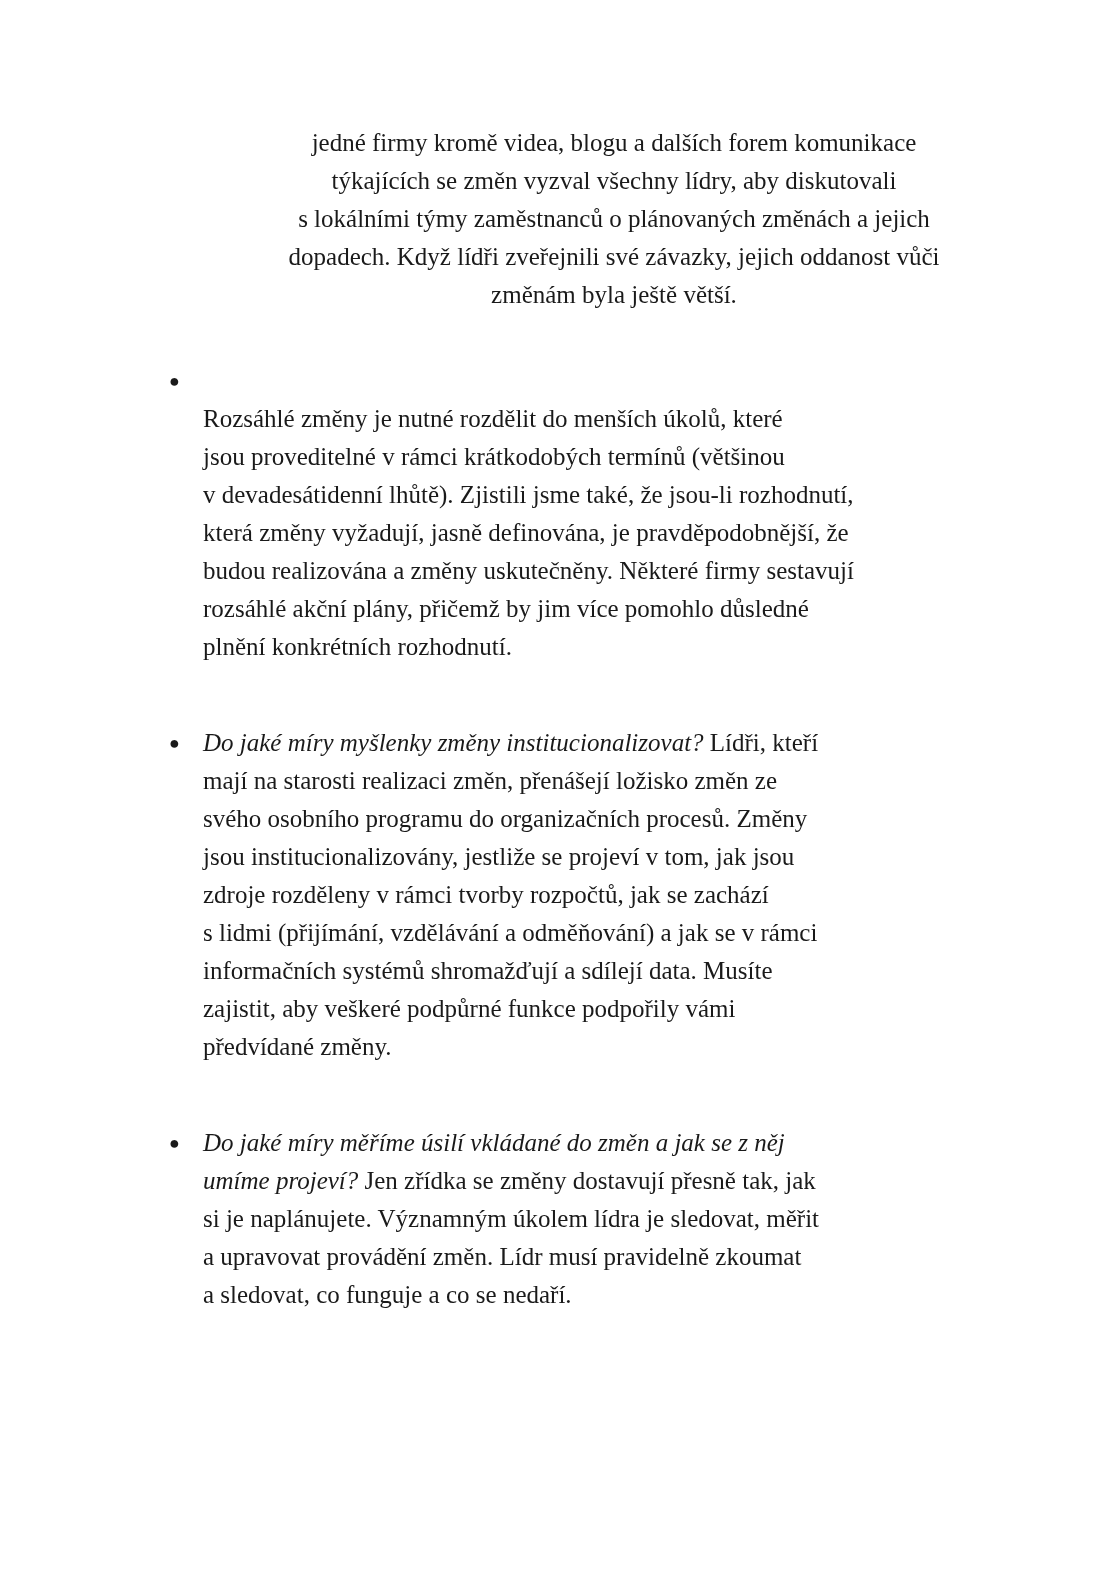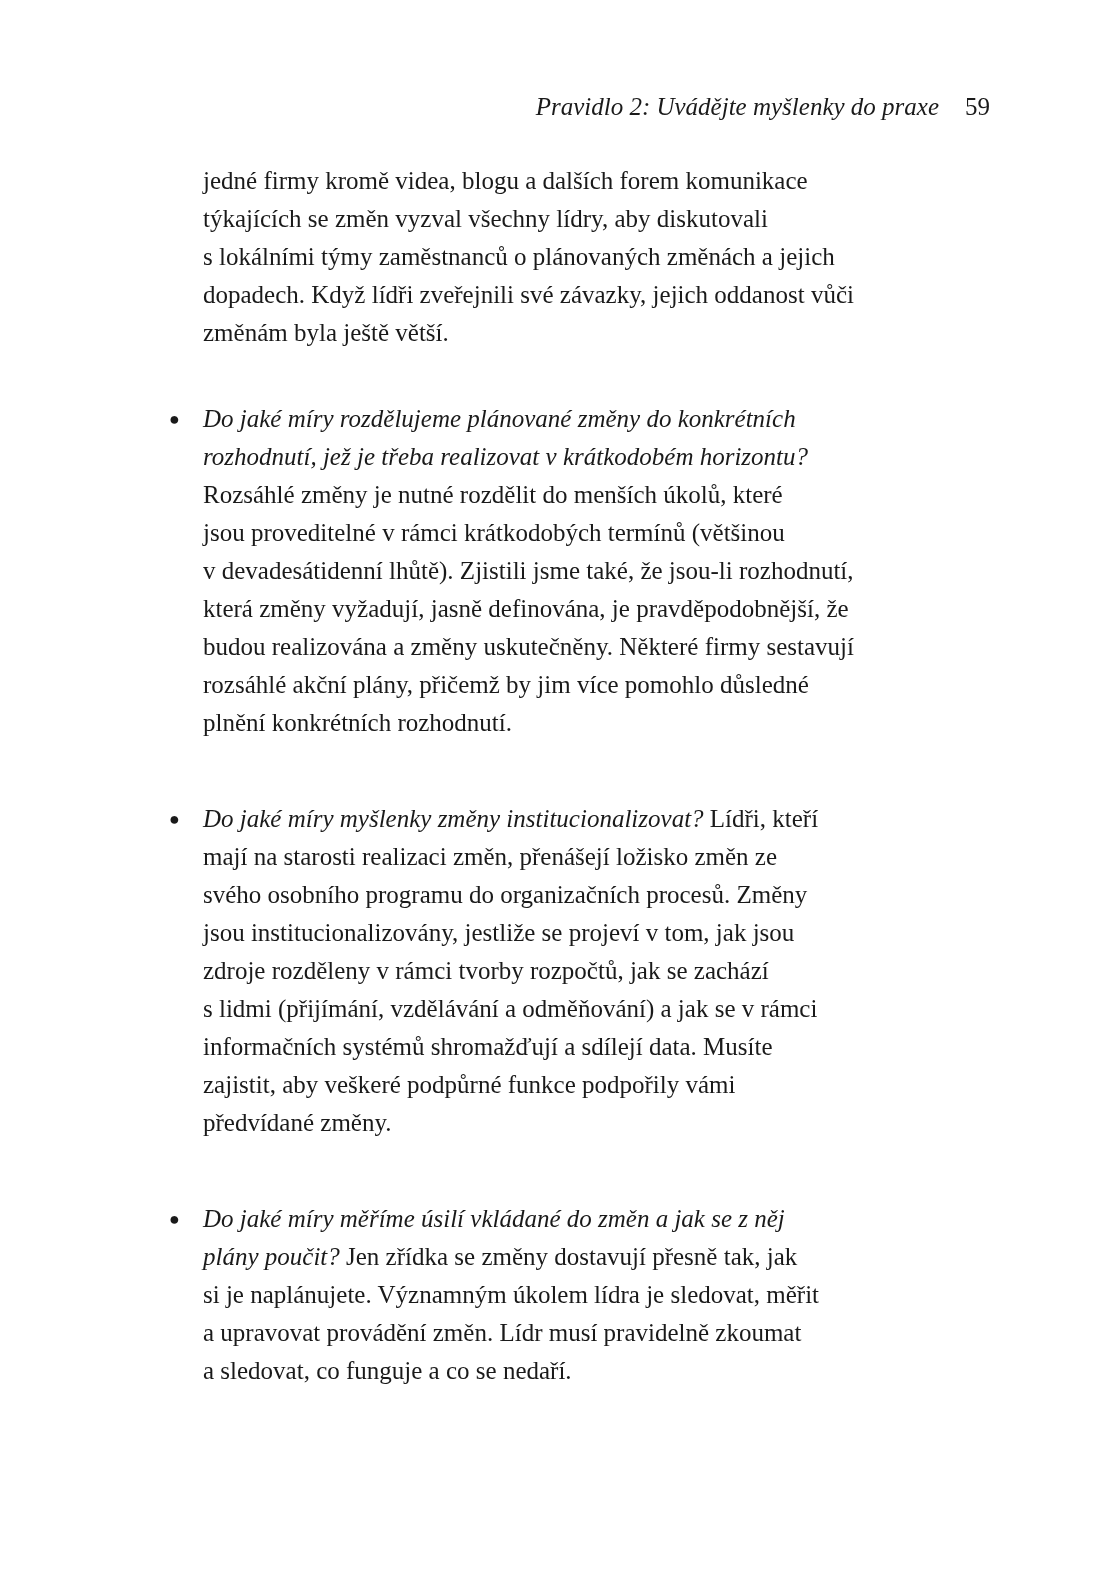--- a/index.html
+++ b/index.html
@@ -29,20 +29,21 @@
   .running-header .header-title {
     font-style: italic;
   }
   .running-header .page-number {
     font-style: normal;
     margin-left: 26px;
   }
   p.intro {
     margin: 36px 0 0 0;
     white-space: pre-line;
+    text-align: center;
   }
   ul.bullets {
     list-style: none;
     margin: 48px 0 0 0;
     padding: 0;
   }
   ul.bullets li {
     position: relative;
     margin: 58px 0 0 0;
   }
@@ -64,47 +65,45 @@
   .answer {
     font-style: normal;
     white-space: pre-line;
   }
 </style>
 </head>
 <body>
 
 <div class="page">
 
-  <div class="running-header"><span class="header-title">Pravidlo 2: Uvádějte myšlenky do praxe</span><span class="page-number">59</span></div>
 
   <p class="intro">jedné firmy kromě videa, blogu a dalších forem komunikace
 týkajících se změn vyzval všechny lídry, aby diskutovali
 s lokálními týmy zaměstnanců o plánovaných změnách a jejich
 dopadech. Když lídři zveřejnili své závazky, jejich oddanost vůči
 změnám byla ještě větší.</p>
 
   <ul class="bullets">
-    <li><span class="bullet-marker">●</span><span class="question">Do jaké míry rozdělujeme plánované změny do konkrétních
-rozhodnutí, jež je třeba realizovat v krátkodobém horizontu?</span><span class="answer">
+    <li><span class="bullet-marker">●</span><span class="answer">
 Rozsáhlé změny je nutné rozdělit do menších úkolů, které
 jsou proveditelné v rámci krátkodobých termínů (většinou
 v devadesátidenní lhůtě). Zjistili jsme také, že jsou-li rozhodnutí,
 která změny vyžadují, jasně definována, je pravděpodobnější, že
 budou realizována a změny uskutečněny. Některé firmy sestavují
 rozsáhlé akční plány, přičemž by jim více pomohlo důsledné
 plnění konkrétních rozhodnutí.</span></li>
     <li><span class="bullet-marker">●</span><span class="question">Do jaké míry myšlenky změny institucionalizovat?</span><span class="answer"> Lídři, kteří
 mají na starosti realizaci změn, přenášejí ložisko změn ze
 svého osobního programu do organizačních procesů. Změny
 jsou institucionalizovány, jestliže se projeví v tom, jak jsou
 zdroje rozděleny v rámci tvorby rozpočtů, jak se zachází
 s lidmi (přijímání, vzdělávání a odměňování) a jak se v rámci
 informačních systémů shromažďují a sdílejí data. Musíte
 zajistit, aby veškeré podpůrné funkce podpořily vámi
 předvídané změny.</span></li>
     <li><span class="bullet-marker">●</span><span class="question">Do jaké míry měříme úsilí vkládané do změn a jak se z něj
-plány poučit?</span><span class="answer"> Jen zřídka se změny dostavují přesně tak, jak
+umíme projeví?</span><span class="answer"> Jen zřídka se změny dostavují přesně tak, jak
 si je naplánujete. Významným úkolem lídra je sledovat, měřit
 a upravovat provádění změn. Lídr musí pravidelně zkoumat
 a sledovat, co funguje a co se nedaří.</span></li>
   </ul>
 
 </div>
 
 </body></html>

